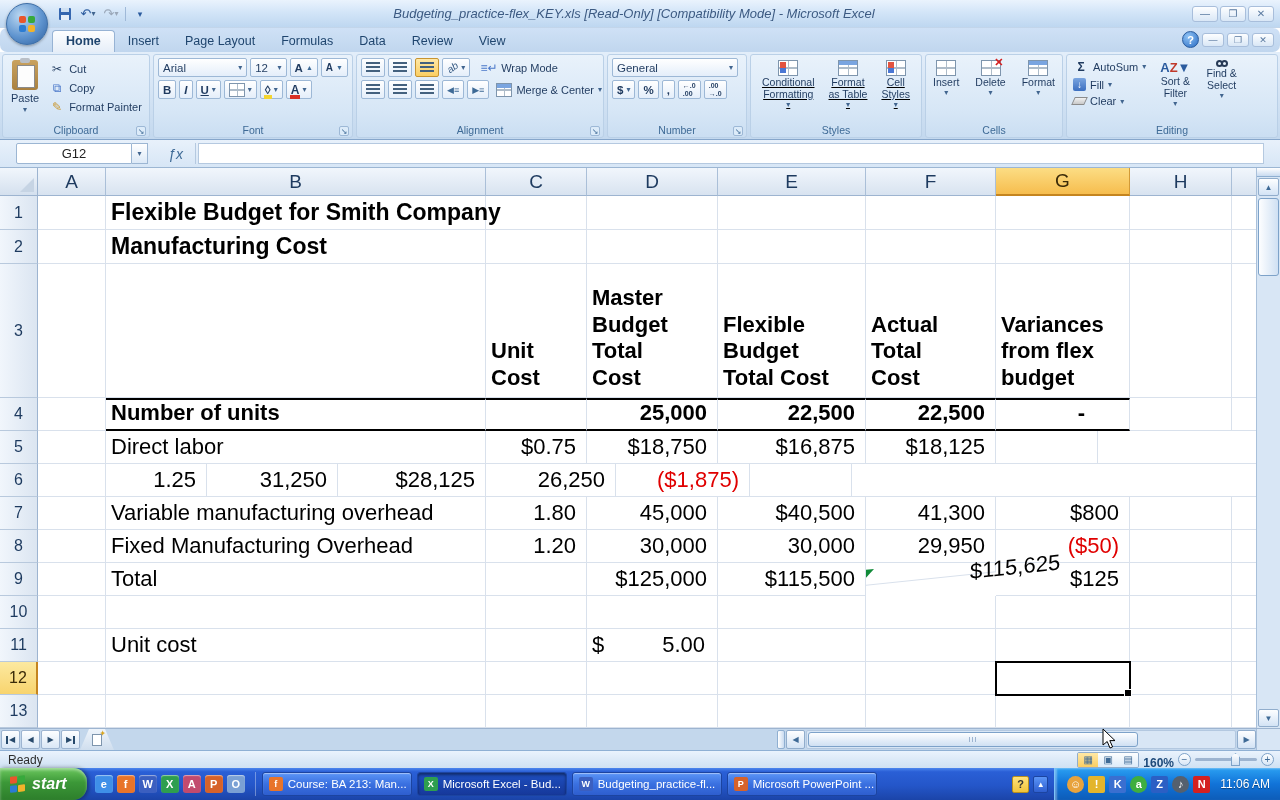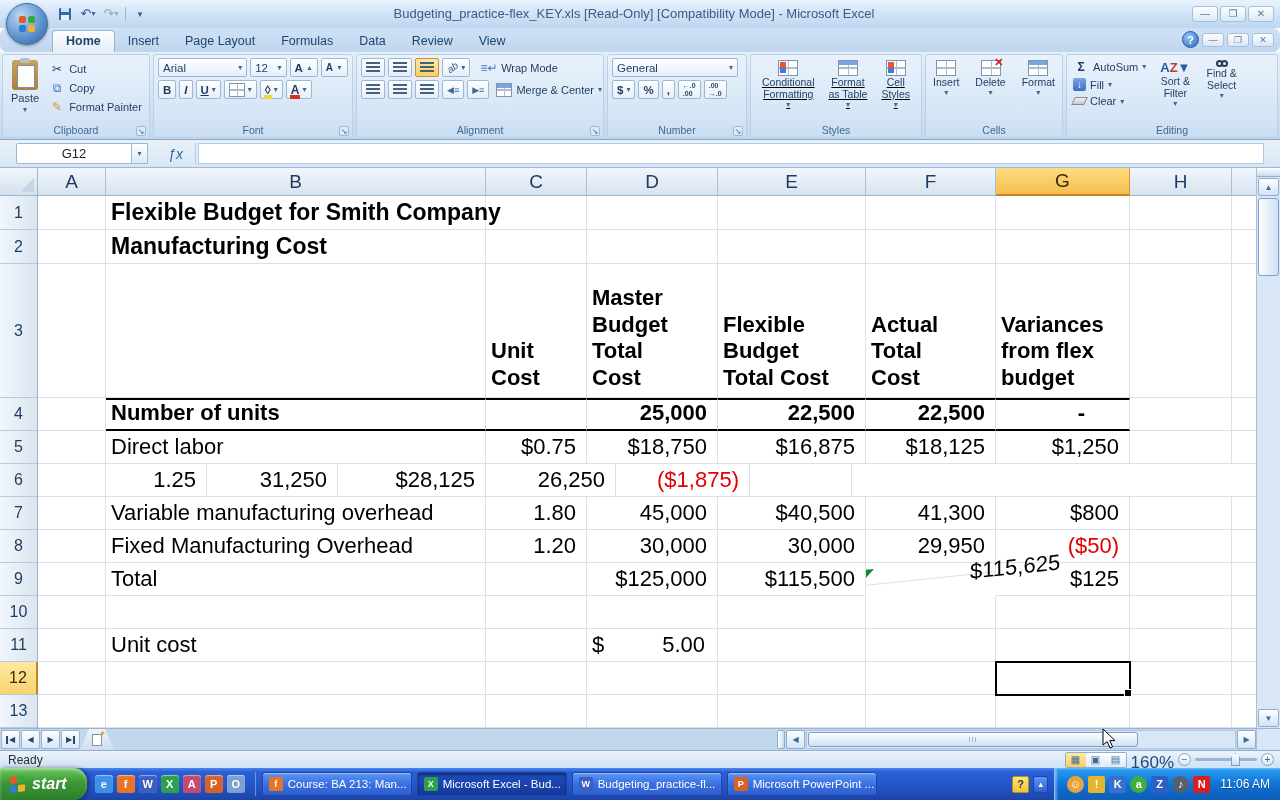--- a/index.html
+++ b/index.html
@@ -13,21 +13,21 @@
          background:radial-gradient(circle at 35% 30%, #bcd9f2, #5f94cf 55%, #2c5e9e); border:1px solid #3d6ea6;
          z-index:30; display:flex; align-items:center; justify-content:center; box-shadow:0 1px 3px rgba(0,0,0,.35);}
   .orb .flower { width:16px; height:16px; display:grid; grid-template-columns:7px 7px; grid-gap:2px; transform:rotate(0deg);}
   .orb .flower i { width:7px; height:7px; border-radius:2px; display:block;}
   .qat { display:flex; align-items:center; gap:5px; margin-left:56px; }
   .qat .qbtn { width:18px; height:18px; display:flex; align-items:center; justify-content:center; font-size:13px; color:#2b5b9e; }
   .floppy { width:12px; height:12px; background:#3667b0; position:relative; border-radius:1px;}
   .floppy::before { content:""; position:absolute; left:2px; top:0; width:8px; height:4px; background:#cfe0f2;}
   .floppy::after { content:""; position:absolute; left:2px; bottom:0; width:8px; height:5px; background:#e8f0fa;}
   .qsep { width:1px; height:14px; background:#9fb9d8; }
-  .titletext { position:absolute; left:0; right:12px; text-align:center; font-size:13px; color:#3c5a82; pointer-events:none; }
+  .titletext { position:absolute; left:0; right:12px; text-align:center; font-size:13px; color:#3c5a82; pointer-events:none;font-style:italic; }
   .winbtns { margin-left:auto; display:flex; gap:2px; padding-right:6px; z-index:5;}
   .winbtn { width:26px; height:16px; border:1px solid #a8bedb; border-radius:3px; background:linear-gradient(#fdfeff,#d9e7f6); color:#5a7aa0; font-size:10px; line-height:14px; text-align:center;}
 
   
   .tabrow { height:24px; background:linear-gradient(#cfe1f6,#c0d6ee); display:flex; align-items:flex-end; padding-left:52px; position:relative;border-radius:7px;}
   .rtab { padding:3px 13px 4px; font-size:12.5px; color:#1f456e; border-radius:4px 4px 0 0; cursor:default;}
   .rtab.active { background:linear-gradient(#fdfeff,#e6eef8); border:1px solid #97b3d4; border-bottom:none; color:#1f456e; font-weight:bold;}
   .tabrow-right { position:absolute; right:6px; top:3px; display:flex; align-items:center; gap:3px;}
   .helpbtn { width:17px; height:17px; border-radius:50%; background:radial-gradient(circle at 35% 30%, #8fc3f5, #2a6cc4); color:#fff; font-size:11px; font-weight:bold; text-align:center; line-height:17px; border:1px solid #2a5c9e;}
   .winbtn.sm { width:22px; height:14px; line-height:12px; font-size:9px;}
@@ -126,21 +126,21 @@
   .hthumb::after { content:""; position:absolute; left:50%; top:4px; bottom:4px; width:8px; transform:translateX(-50%);
       background:repeating-linear-gradient(to right,#9db4d0 0 1px, transparent 1px 3px);}
   .tabcorner { position:absolute; right:0; top:0; bottom:0; width:24px; background:#d8e6f5; border-left:1px solid #a9c0da;}
 
   
   .statusbar { height:18px; background:linear-gradient(#eaf3fd,#cfe1f3); border-top:1px solid #8fb0d4; display:flex; align-items:center; font-size:12px; color:#2d2d2d; padding:0 8px; position:relative;}
   .sb-right { position:absolute; right:6px; top:0; bottom:0; display:flex; align-items:center; gap:4px;}
   .viewbtns { display:flex; border:1px solid #91adcc; border-radius:2px; overflow:hidden;}
   .viewbtn { width:20px; height:14px; font-size:10px; line-height:13px; text-align:center; color:#3e6a96; background:linear-gradient(#fdfeff,#dcebf9);}
   .viewbtn.active { background:linear-gradient(#ffe8a6,#fbce62);}
-  .zoomtxt { font-size:17px; color:#1e4a7a; font-weight:normal;margin-top:6px;}
+  .zoomtxt { font-size:12px; color:#1e4a7a; font-weight:bold;margin-top:6px;}
   .zbtn { width:13px; height:13px; border-radius:50%; border:1px solid #7da2c9; background:linear-gradient(#fff,#d7e6f6); color:#3e6a96; font-size:10px; line-height:11px; text-align:center;}
   .ztrack { width:62px; height:3px; background:#9db4d0; border-radius:2px; position:relative;}
   .zthumb { position:absolute; left:36px; top:-5px; width:9px; height:13px; background:linear-gradient(#fdfeff,#cfe0f3); border:1px solid #7da2c9; clip-path:polygon(0 32%,50% 0,100% 32%,100% 100%,0 100%);}
 
   
   .taskbar { height:32px; background:linear-gradient(#4c86ee,#2a5fd6 12%,#2456c9 55%,#1b44a8); display:flex; align-items:center; position:relative;}
   .startbtn { height:32px; padding:0 20px 0 10px; display:flex; align-items:center; gap:6px;
       background:linear-gradient(#6cc85e,#3c9838 45%,#2d7e2b); border-radius:0 14px 14px 0; box-shadow:inset 0 2px 3px rgba(255,255,255,.4), 2px 0 4px rgba(0,0,0,.4);
       color:#fff; font-weight:bold; font-style:italic; font-size:16px;}
   .flag { width:16px; height:16px; display:grid; grid-template-columns:7px 7px; grid-gap:1px; transform:skewY(-6deg);}
@@ -535,21 +535,20 @@
           <div class="cell filler"></div>
         </div>
         <div class="grow" style="height: 33px;">
           <div class="rowh">5</div>
           <div class="cell" style="width: 68px;"></div>
           <div class="cell" style="width: 380px;">Direct labor</div>
           <div class="cell r" style="width: 101px;">$0.75</div>
           <div class="cell r" style="width: 131px;">$18,750</div>
           <div class="cell r" style="width: 148px;">$16,875</div>
           <div class="cell r" style="width: 130px;">$18,125</div>
-          <div class="cell r" style="width: 134px;">$1,250</div>
           <div class="cell" style="width: 102px;"></div>
           <div class="cell filler"></div>
         </div>
         <div class="grow" style="height: 33px;">
           <div class="rowh">6</div>
           <div class="cell" style="width: 68px;"></div>
           <div class="cell r" style="width: 101px;">1.25</div>
           <div class="cell r" style="width: 131px;">31,250</div>
           <div class="cell r" style="width: 148px;">$28,125</div>
           <div class="cell r" style="width: 130px;">26,250</div>

